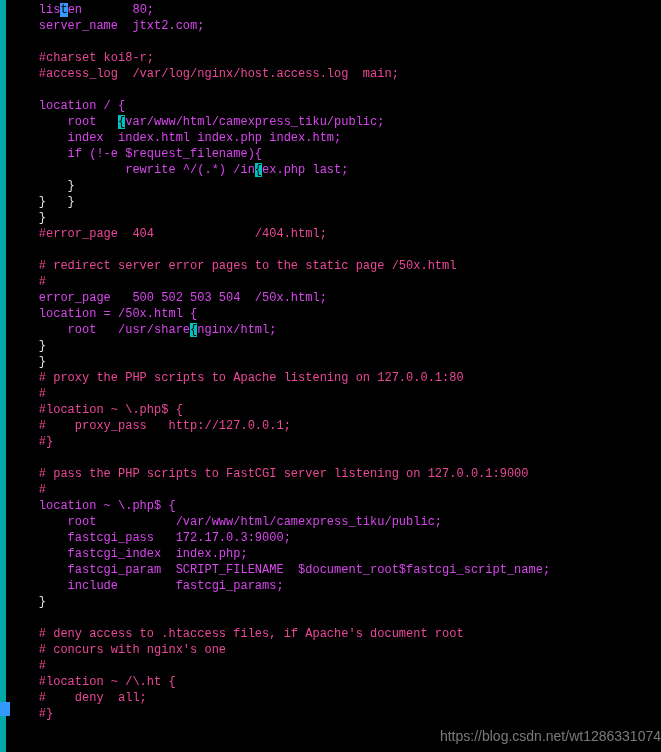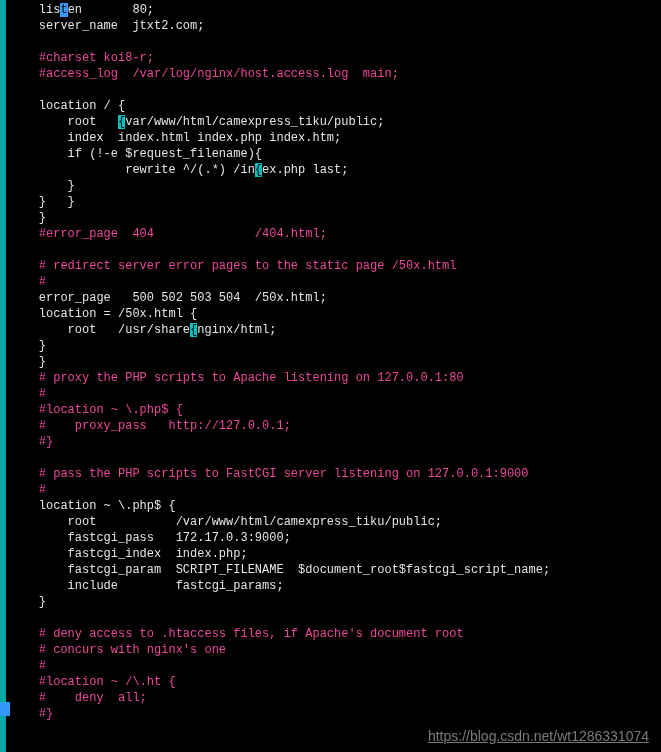--- a/index.html
+++ b/index.html
@@ -22,39 +22,38 @@
     height: 752px;
     background: #00a8a8;
   }
   .code-area {
     position: absolute;
     left: 10px;
     top: 2px;
     color: #e0e0e0;
   }
   .line { height: 16px; }
-  .kw { color: #e5e5e5; }      
+  .kw { color: #d946ef; }      
   .cm { color: #ec4899; }      
   .br { color: #e0e0e0; }      
   .hl-cursor {
     background: #3399ff;
     color: #000;
   }
   .hl-brace {
     background: #00c0c0;
     color: #000;
   }
   .watermark {
     position: absolute;
-    right: 12px;
+    right: 0;
     bottom: 8px;
     color: rgba(220,220,220,0.55);
     font-family: Arial, sans-serif;
     font-size: 14px;
-    text-decoration: underline;
   }
   .bottom-hl {
     position: absolute;
     left: 0;
     bottom: 36px;
     width: 10px;
     height: 14px;
     background: #3399ff;
   }
 </style>

